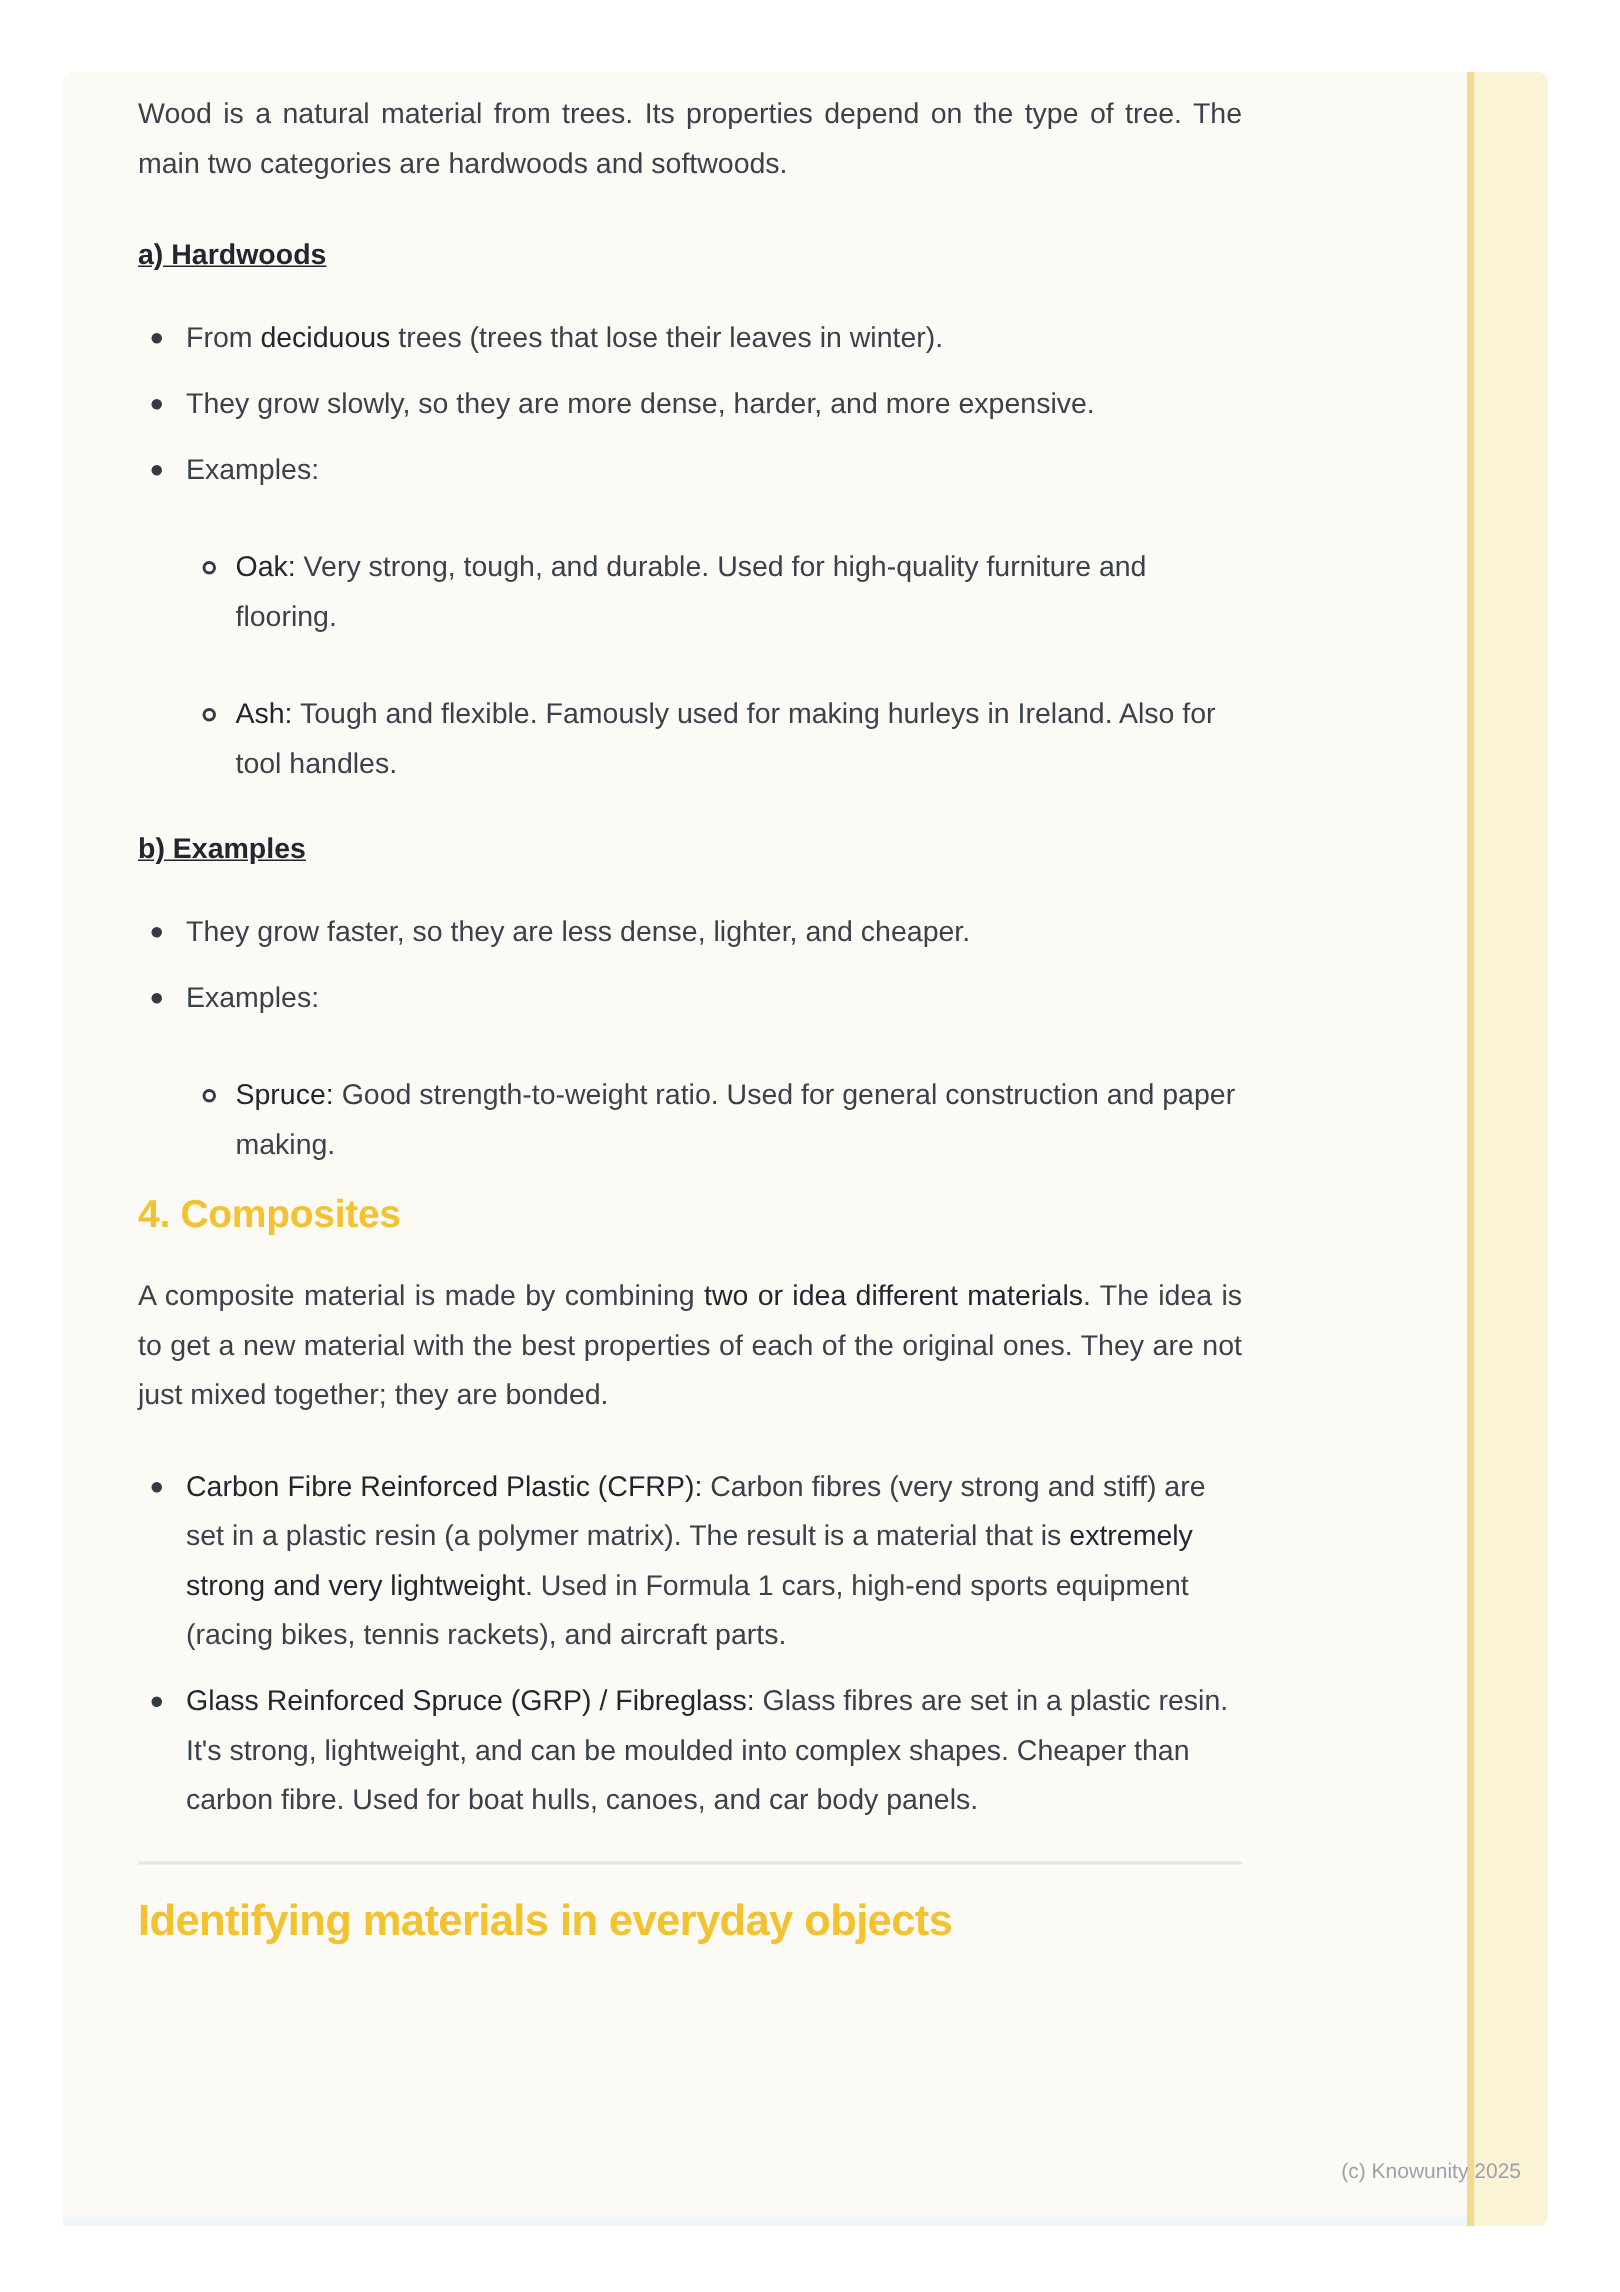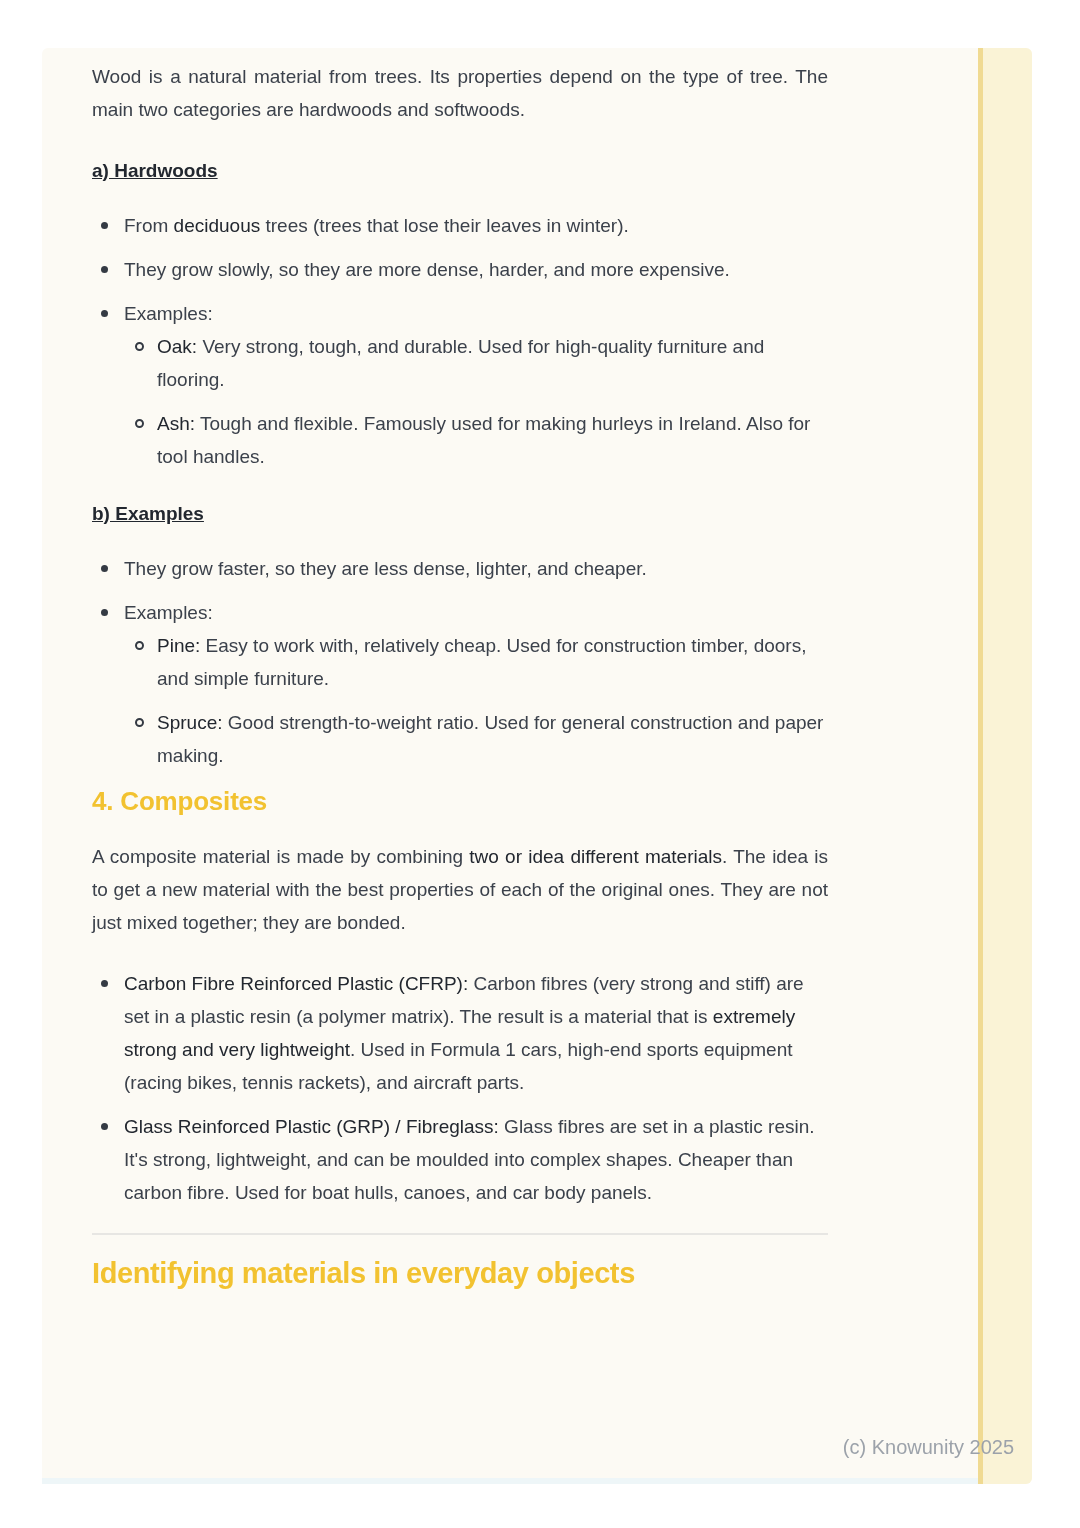--- a/index.html
+++ b/index.html
@@ -73,21 +73,21 @@
     content: "";
     position: absolute;
     left: 9px;
     top: 13px;
     width: 7px;
     height: 7px;
     border-radius: 50%;
     background: var(--bullet, #343a43);
   }
   ul.l2 { padding-left: 11px; margin-top: 0; }
-  ul.l2 > li { position: relative; padding-left: 22px; margin-bottom: 11px; }
+  ul.l2 > li { position: relative; padding-left: 22px; margin-bottom: 11px; margin-top: 32px; }
   ul.l2 > li:last-child { margin-bottom: 0; }
   ul.l2 > li::before {
     content: "";
     position: absolute;
     left: 0;
     top: 12px;
     width: 5px;
     height: 5px;
     border: 2px solid var(--bullet, #343a43);
     background: transparent;
@@ -115,21 +115,21 @@
     font-size: 29px;
     line-height: 40px;
     font-weight: 700;
     letter-spacing: -0.4px;
     color: var(--accent-yellow, #f2c230);
   }
   .watermark {
     position: absolute;
     top: 1390px;
     right: 18px;
-    font-size: 20px;
+    font-size: 14px;
     line-height: 18px;
     color: var(--watermark, #9ca2aa);
     z-index: 3;
   }
 </style>
 </head>
 <body>
 
 <div class="screen">
   <div class="card">
@@ -152,32 +152,31 @@
           </ul>
         </li>
       </ul>
 
       <h3 class="subhead">b) Examples</h3>
       <ul class="l1">
         <li>They grow faster, so they are less dense, lighter, and cheaper.</li>
         <li>
           <span>Examples:</span>
           <ul class="l2">
-            <li><b>Pine:</b><span> Easy to work with, relatively cheap. Used for construction timber, doors, and simple furniture.</span></li>
             <li><b>Spruce:</b><span> Good strength-to-weight ratio. Used for general construction and paper making.</span></li>
           </ul>
         </li>
       </ul>
 
       <h2 class="accent-head">4. Composites</h2>
       <p class="body justify comp-para"><span>A composite material is made by combining </span><b>two or idea different materials</b><span>. The idea is to get a new material with the best properties of each of the original ones. They are not just mixed together; they are bonded.</span></p>
 
       <ul class="l1 comp">
         <li><b>Carbon Fibre Reinforced Plastic (CFRP):</b><span> Carbon fibres (very strong and stiff) are set in a plastic resin (a polymer matrix). The result is a material that is </span><b>extremely strong and very lightweight</b><span>. Used in Formula 1 cars, high-end sports equipment (racing bikes, tennis rackets), and aircraft parts.</span></li>
-        <li><b>Glass Reinforced Plastic (GRP) / Fibreglass:</b><span> Glass fibres are set in a plastic resin. It's strong, lightweight, and can be moulded into complex shapes. Cheaper than carbon fibre. Used for boat hulls, canoes, and car body panels.</span></li>
+        <li><b>Glass Reinforced Spruce (GRP) / Fibreglass:</b><span> Glass fibres are set in a plastic resin. It's strong, lightweight, and can be moulded into complex shapes. Cheaper than carbon fibre. Used for boat hulls, canoes, and car body panels.</span></li>
       </ul>
 
       <hr class="divider">
 
       <h1 class="footer-head">Identifying materials in everyday objects</h1>
     </div>
 
     <div class="watermark">(c) Knowunity 2025</div>
   </div>
 </div>

